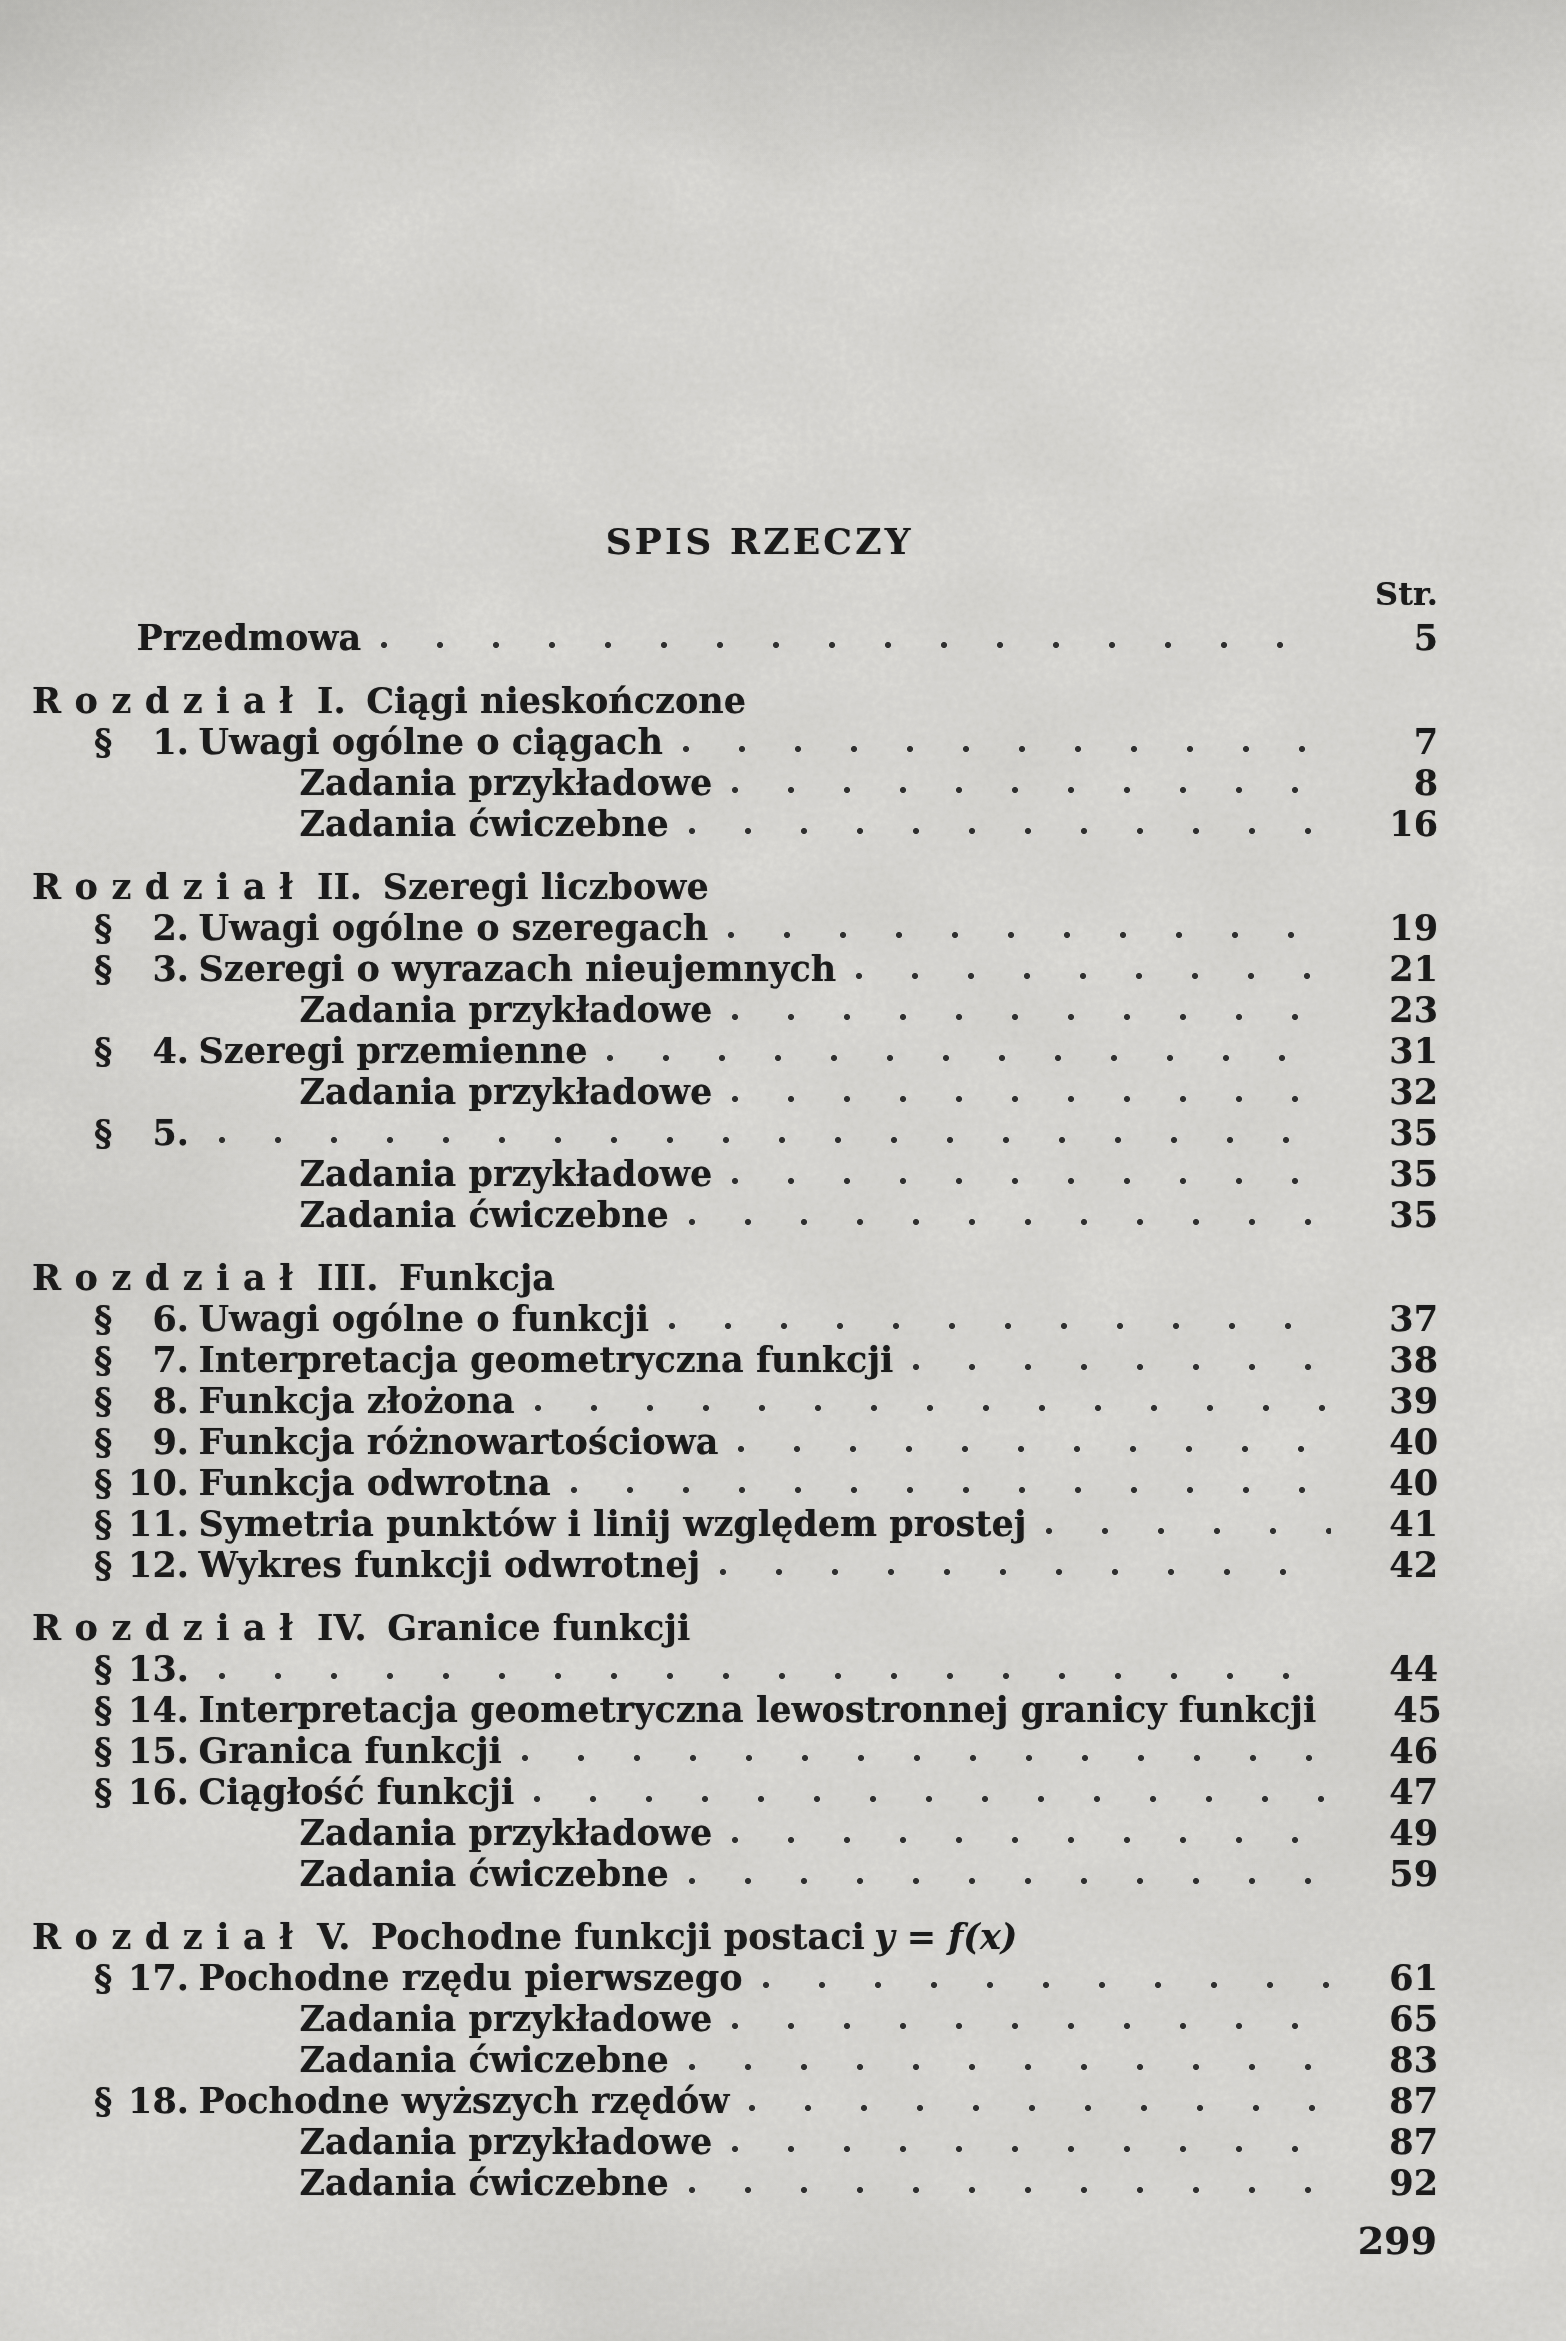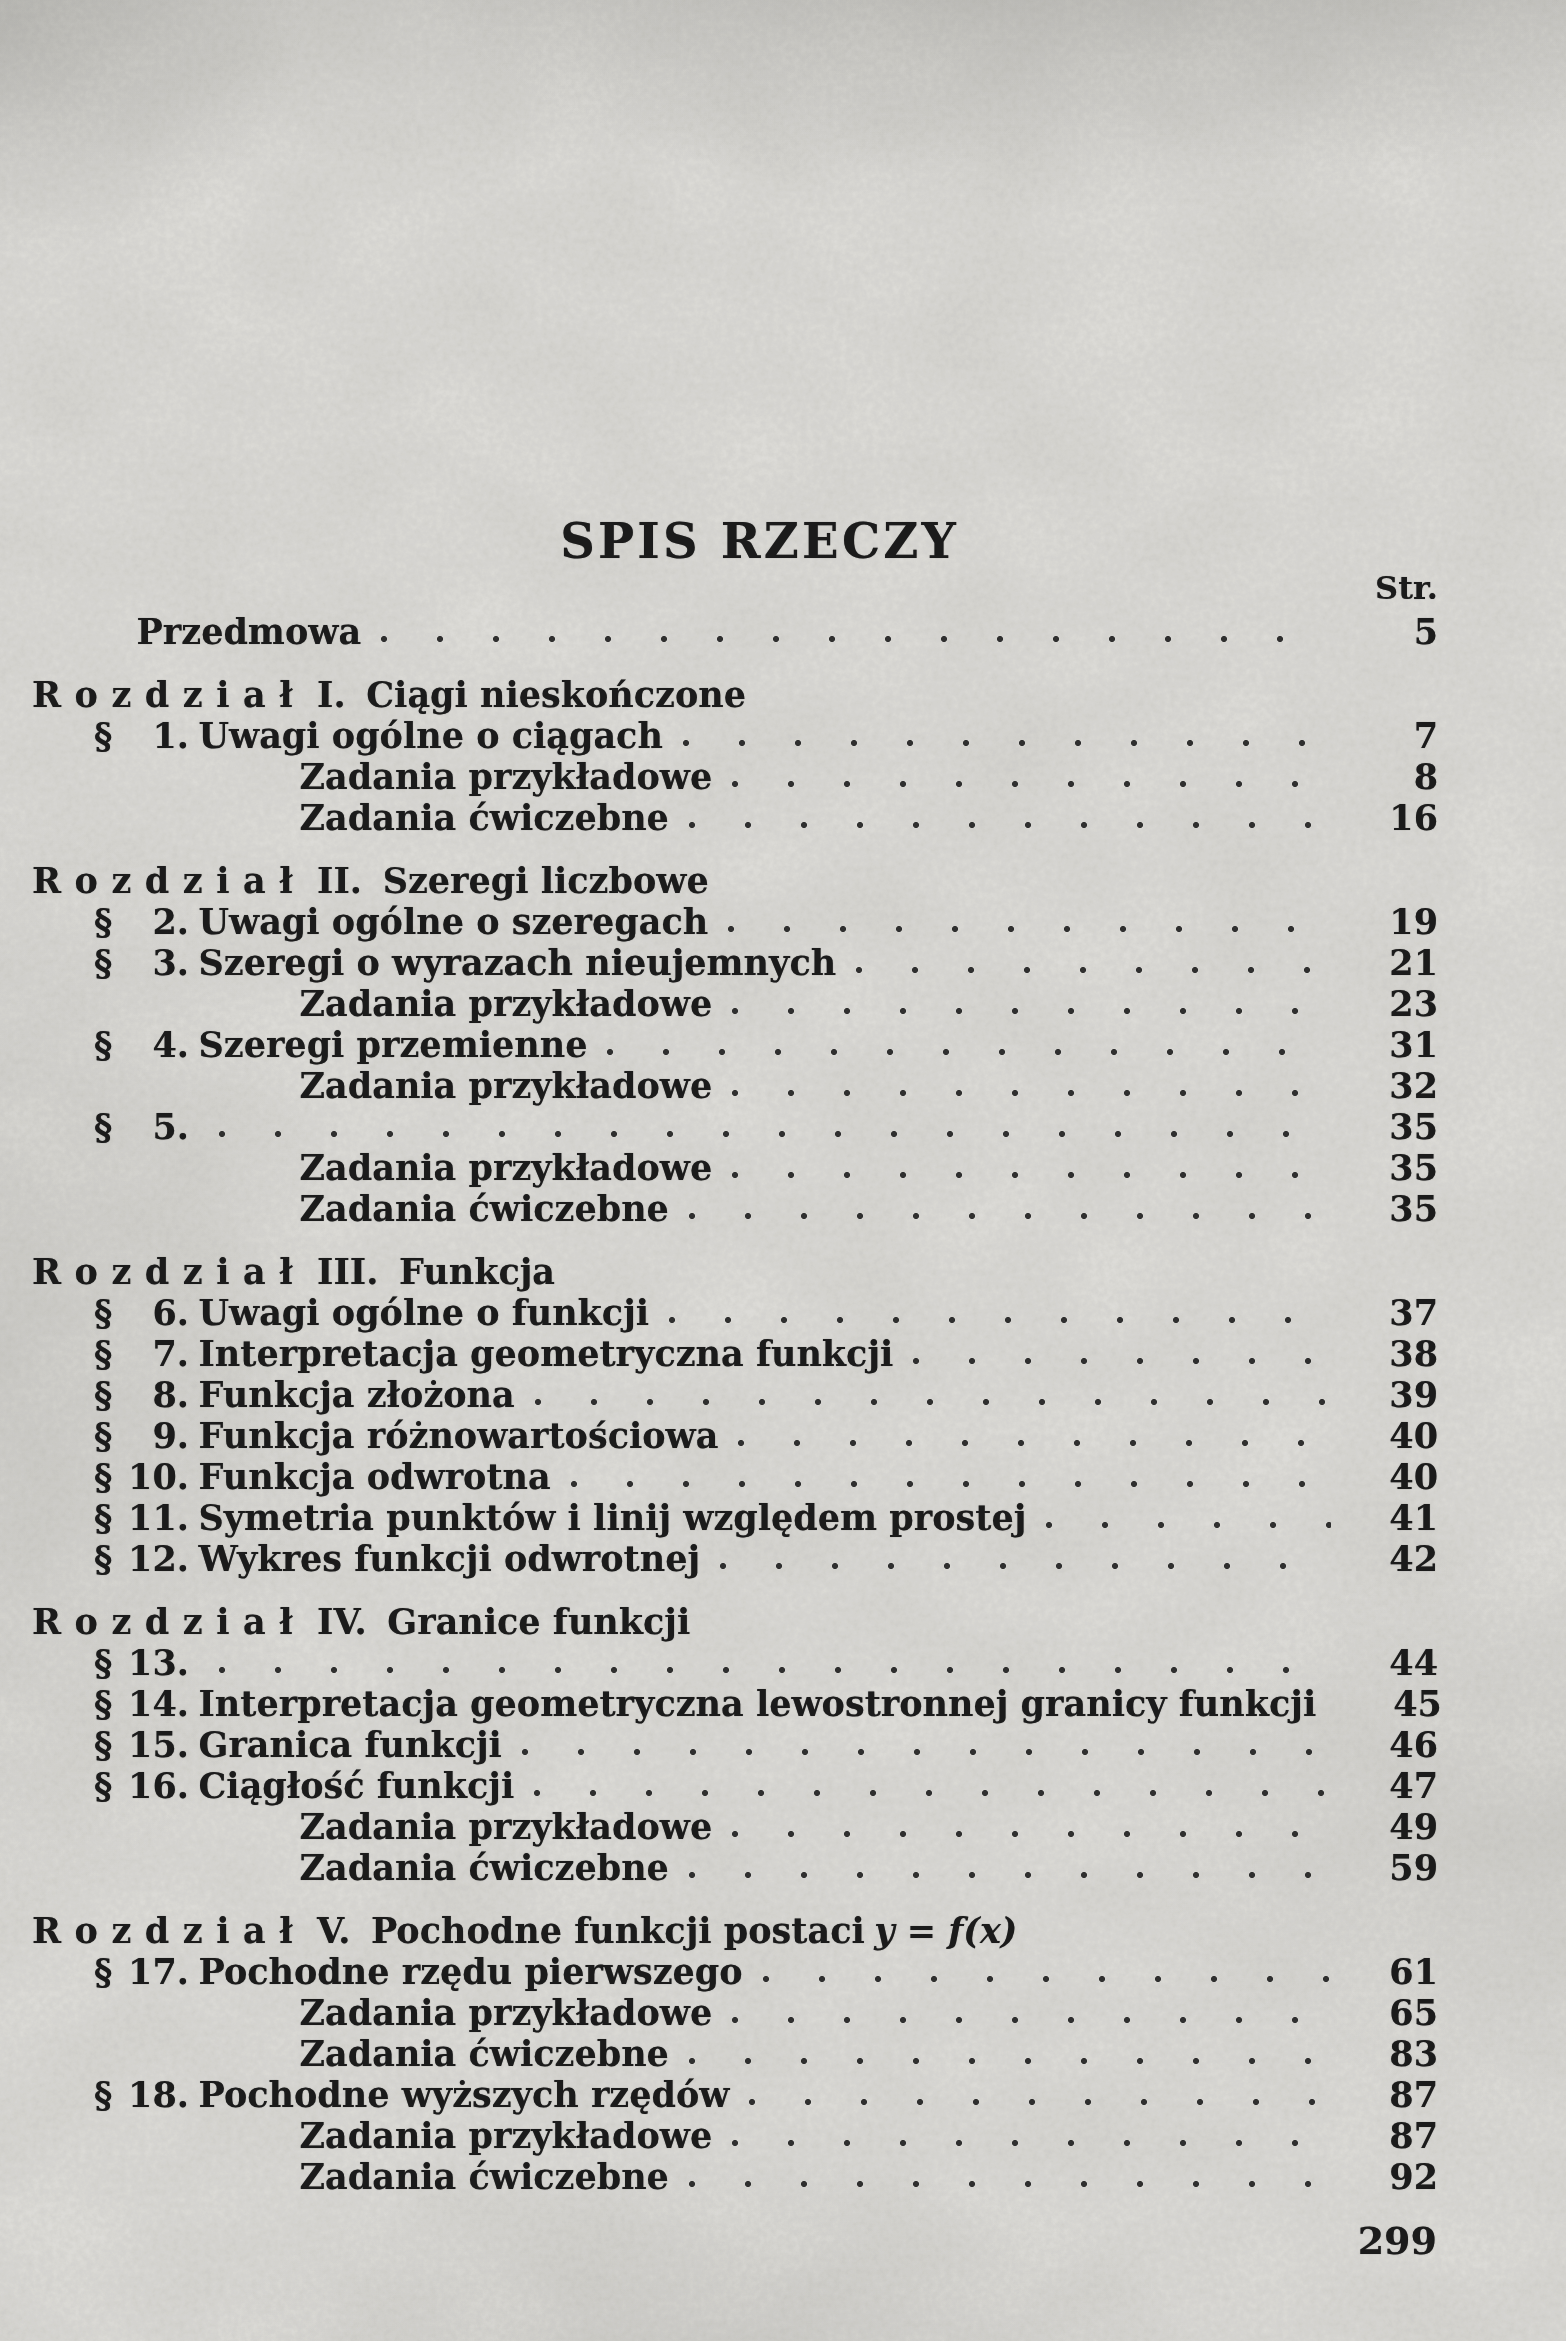--- a/index.html
+++ b/index.html
@@ -26,25 +26,25 @@
       radial-gradient(714px 302px at 45% 101%, rgba(110,110,104,.12), rgba(0,0,0,0) 70%),
       linear-gradient(180deg, rgba(106,106,100,.12), rgba(0,0,0,0) 7%);
   }
   .sheet{
     position:absolute;left:32px;top:517px;width:1406px;z-index:3;
     text-shadow:0 0 0.8px rgba(24,24,24,.55);
   }
   .title{
     position:relative;left:24.6px;
     text-align:center;
-    font-size:48px;line-height:48px;letter-spacing:3.2px;
+    font-size:36px;line-height:48px;letter-spacing:3.2px;
     white-space:nowrap;
   }
   .str-row{
-    margin-top:6px;
+    margin-top:12px;
     text-align:right;
     font-size:32px;line-height:35px;
   }
   .toc{margin-top:4.8px;}
   .row{
     display:flex;align-items:flex-end;
     height:41px;font-size:35px;line-height:41px;white-space:nowrap;
   }
   .row.chapter{margin-top:22px;}
   .chap-prefix{letter-spacing:13.5px;margin-right:11px;}

